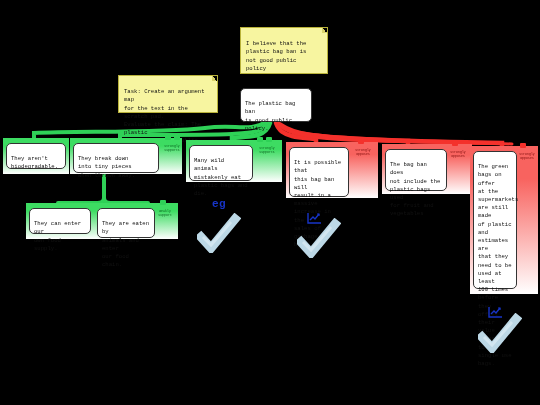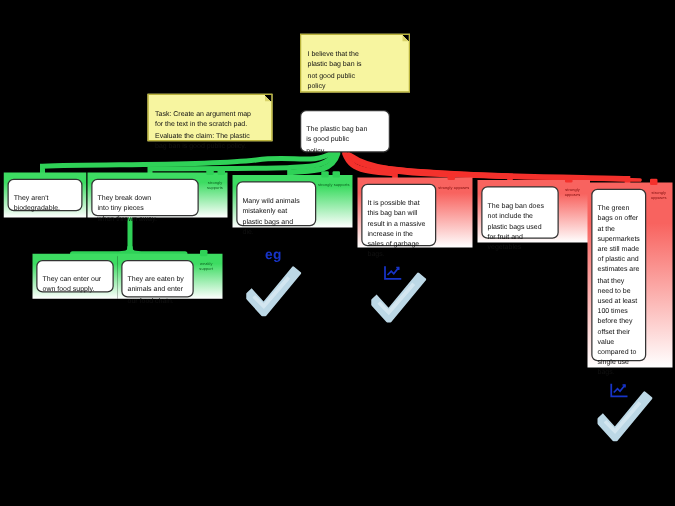--- a/index.html
+++ b/index.html
@@ -1,20 +1,20 @@
 <!DOCTYPE html>
 <html><head>
 <meta charset="utf-8">
 <style>
   html,body{margin:0;padding:0;}
   body{
     width:540px;height:405px;background:#000;overflow:hidden;position:relative;
     font-family:"Liberation Sans", sans-serif;
   }
-  .canvas{position:absolute;inset:0;}
+  .canvas{position:absolute;inset:0;font-family:Liberation Mono, monospace;}
   svg.links{position:absolute;left:0;top:0;width:540px;height:405px;}
 
   
   .note{
     position:absolute;background:#f7f5a0;border:1px solid #b9b23a;
     color:#111;font-size:5.6px;line-height:8.2px;padding:4px 5px;
     box-sizing:border-box;white-space:pre-line;
   }
   .note .fold{
     position:absolute;right:0;top:0;width:5px;height:5px;

